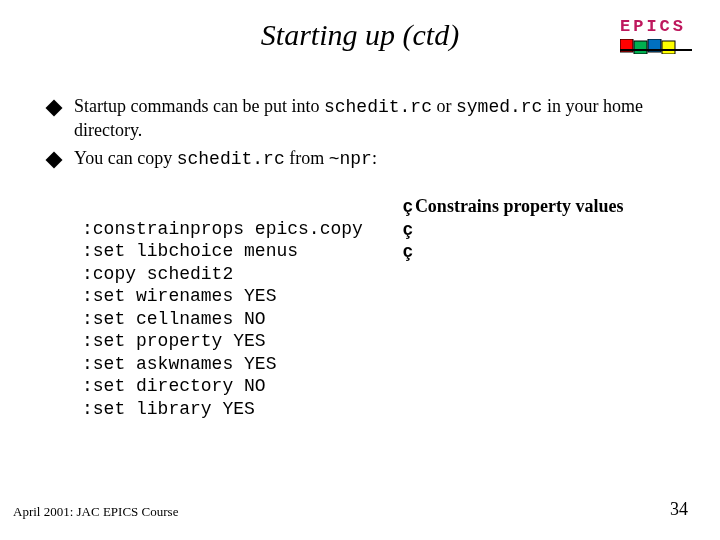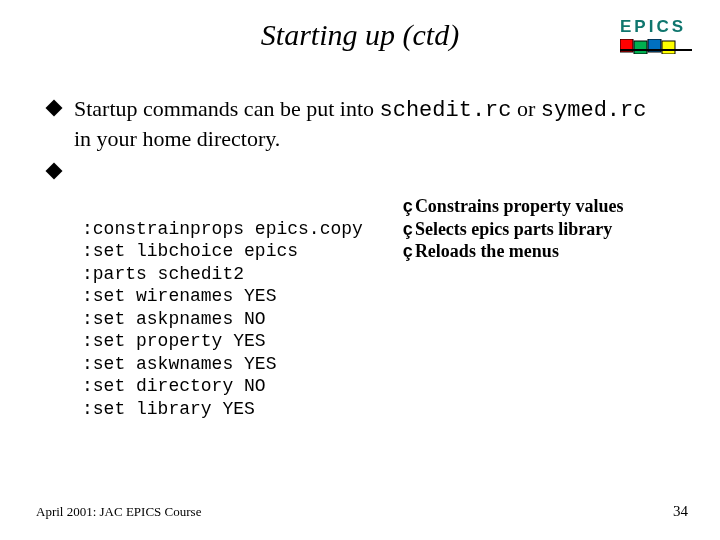--- a/index.html
+++ b/index.html
@@ -28,25 +28,25 @@
     font-style: italic;
     font-family: "Times New Roman", Times, serif;
   }
   .epics-logo {
     position: absolute;
     top: 18px;
     right: 20px;
     text-align: left;
   }
   .epics-text {
-    font-family: Liberation Sans, sans-serif;
+    font-family: Liberation Mono, monospace;
     font-weight: bold;
     font-size: 17px;
     letter-spacing: 3px;
-    color: #0f766e;
+    color: #be185d;
     display: block;
     line-height: 1;
   }
   .epics-squares {
     margin-top: 4px;
     width: 72px;
     height: 15px;
   }
   .bullets {
     position: absolute;
@@ -62,21 +62,21 @@
   .bullet-marker {
     flex: 0 0 auto;
     width: 12px;
     height: 12px;
     margin-top: 7px;
     margin-right: 14px;
     background: #000;
     transform: rotate(45deg);
   }
   .bullet-text {
-    font-size: 22px;
+    font-size: 18px;
     line-height: 1.25;
     font-family: "Times New Roman", Times, serif;
   }
   .mono {
     font-family: "Courier New", Courier, monospace;
   }
   .code-block {
     position: absolute;
     top: 195px;
     left: 82px;
@@ -105,29 +105,29 @@
     font-weight: bold;
     margin-right: 2px;
     font-size: 18px;
   }
   .anno-text {
     font-weight: bold;
   }
   .footer-left {
     position: absolute;
     bottom: 20px;
-    left: 36px;
+    left: 13px;
     font-size: 13px;
     font-family: "Times New Roman", Times, serif;
   }
   .footer-right {
     position: absolute;
     bottom: 20px;
     right: 24px;
-    font-size: 15px;
+    font-size: 18px;
     font-family: "Times New Roman", Times, serif;
   }
 </style>
 </head>
 <body>
 
 <div class="slide">
 
   <div class="title">Starting up (ctd)</div>
 
@@ -144,46 +144,47 @@
 
   <div class="bullets">
     <div class="bullet-row">
       <div class="bullet-marker"></div>
       <div class="bullet-text">
         <span>Startup commands can be put into </span><span class="mono">schedit.rc</span><span> or </span><span class="mono">symed.rc</span><span> in your home directory.</span>
       </div>
     </div>
     <div class="bullet-row">
       <div class="bullet-marker"></div>
+      <div class="bullet-text">
+        <span>You can copy </span><span class="mono">schedit.rc</span><span> from </span><span class="mono">~npr</span><span>:</span>
+      </div>
     </div>
   </div>
 
   <div class="code-block">
     <div class="code-lines">
 <span>:constrainprops epics.copy</span>
-<span>:set libchoice epics</span>
-<span>:parts schedit2</span>
+<span>:set libchoice menus</span>
+<span>:copy schedit2</span>
 <span>:set wirenames YES</span>
-<span>:set askpnames NO</span>
+<span>:set cellnames NO</span>
 <span>:set property YES</span>
 <span>:set askwnames YES</span>
 <span>:set directory NO</span>
 <span>:set library YES</span></div>
     <div class="annotations">
       <div class="anno-row">
         <span class="anno-arrow">ç</span>
         <span class="anno-text">Constrains property values</span>
       </div>
       <div class="anno-row">
         <span class="anno-arrow">ç</span>
-        <span class="anno-text">Selects epics parts library</span>
       </div>
       <div class="anno-row">
         <span class="anno-arrow">ç</span>
-        <span class="anno-text">Reloads the menus</span>
       </div>
     </div>
   </div>
 
   <div class="footer-left">April 2001: JAC EPICS Course</div>
   <div class="footer-right">34</div>
 
 </div>
 
 </body></html>

